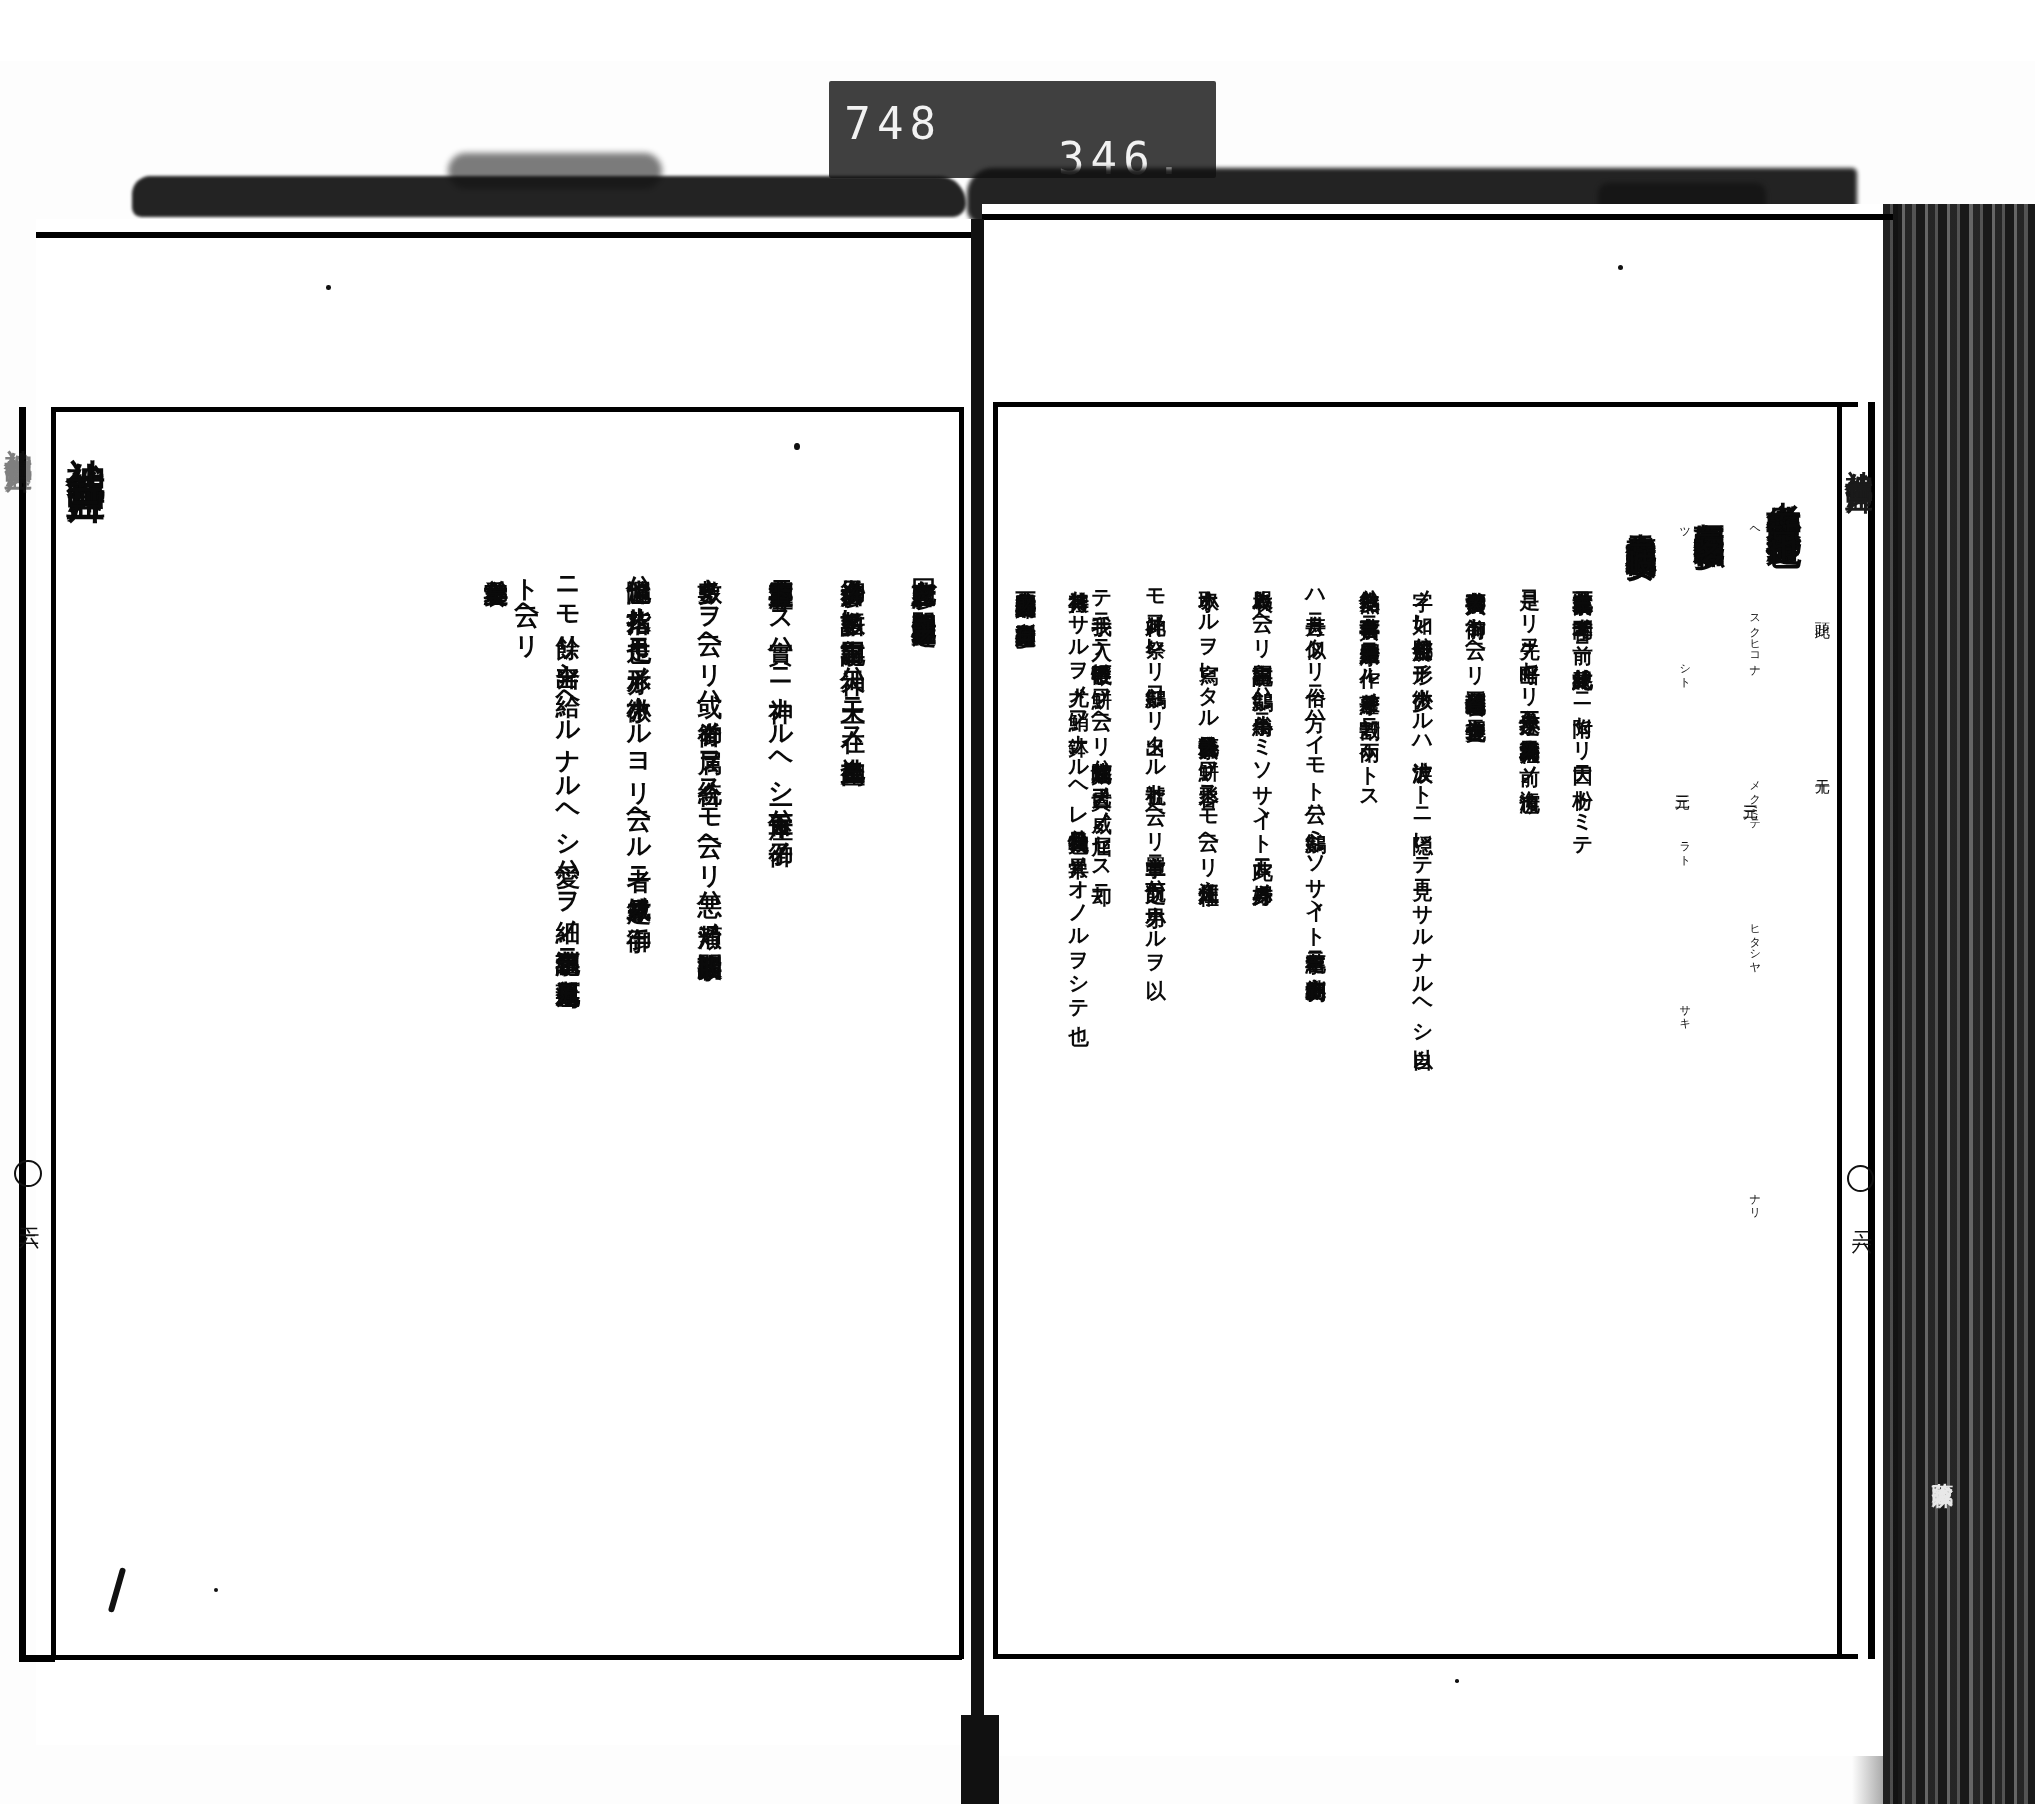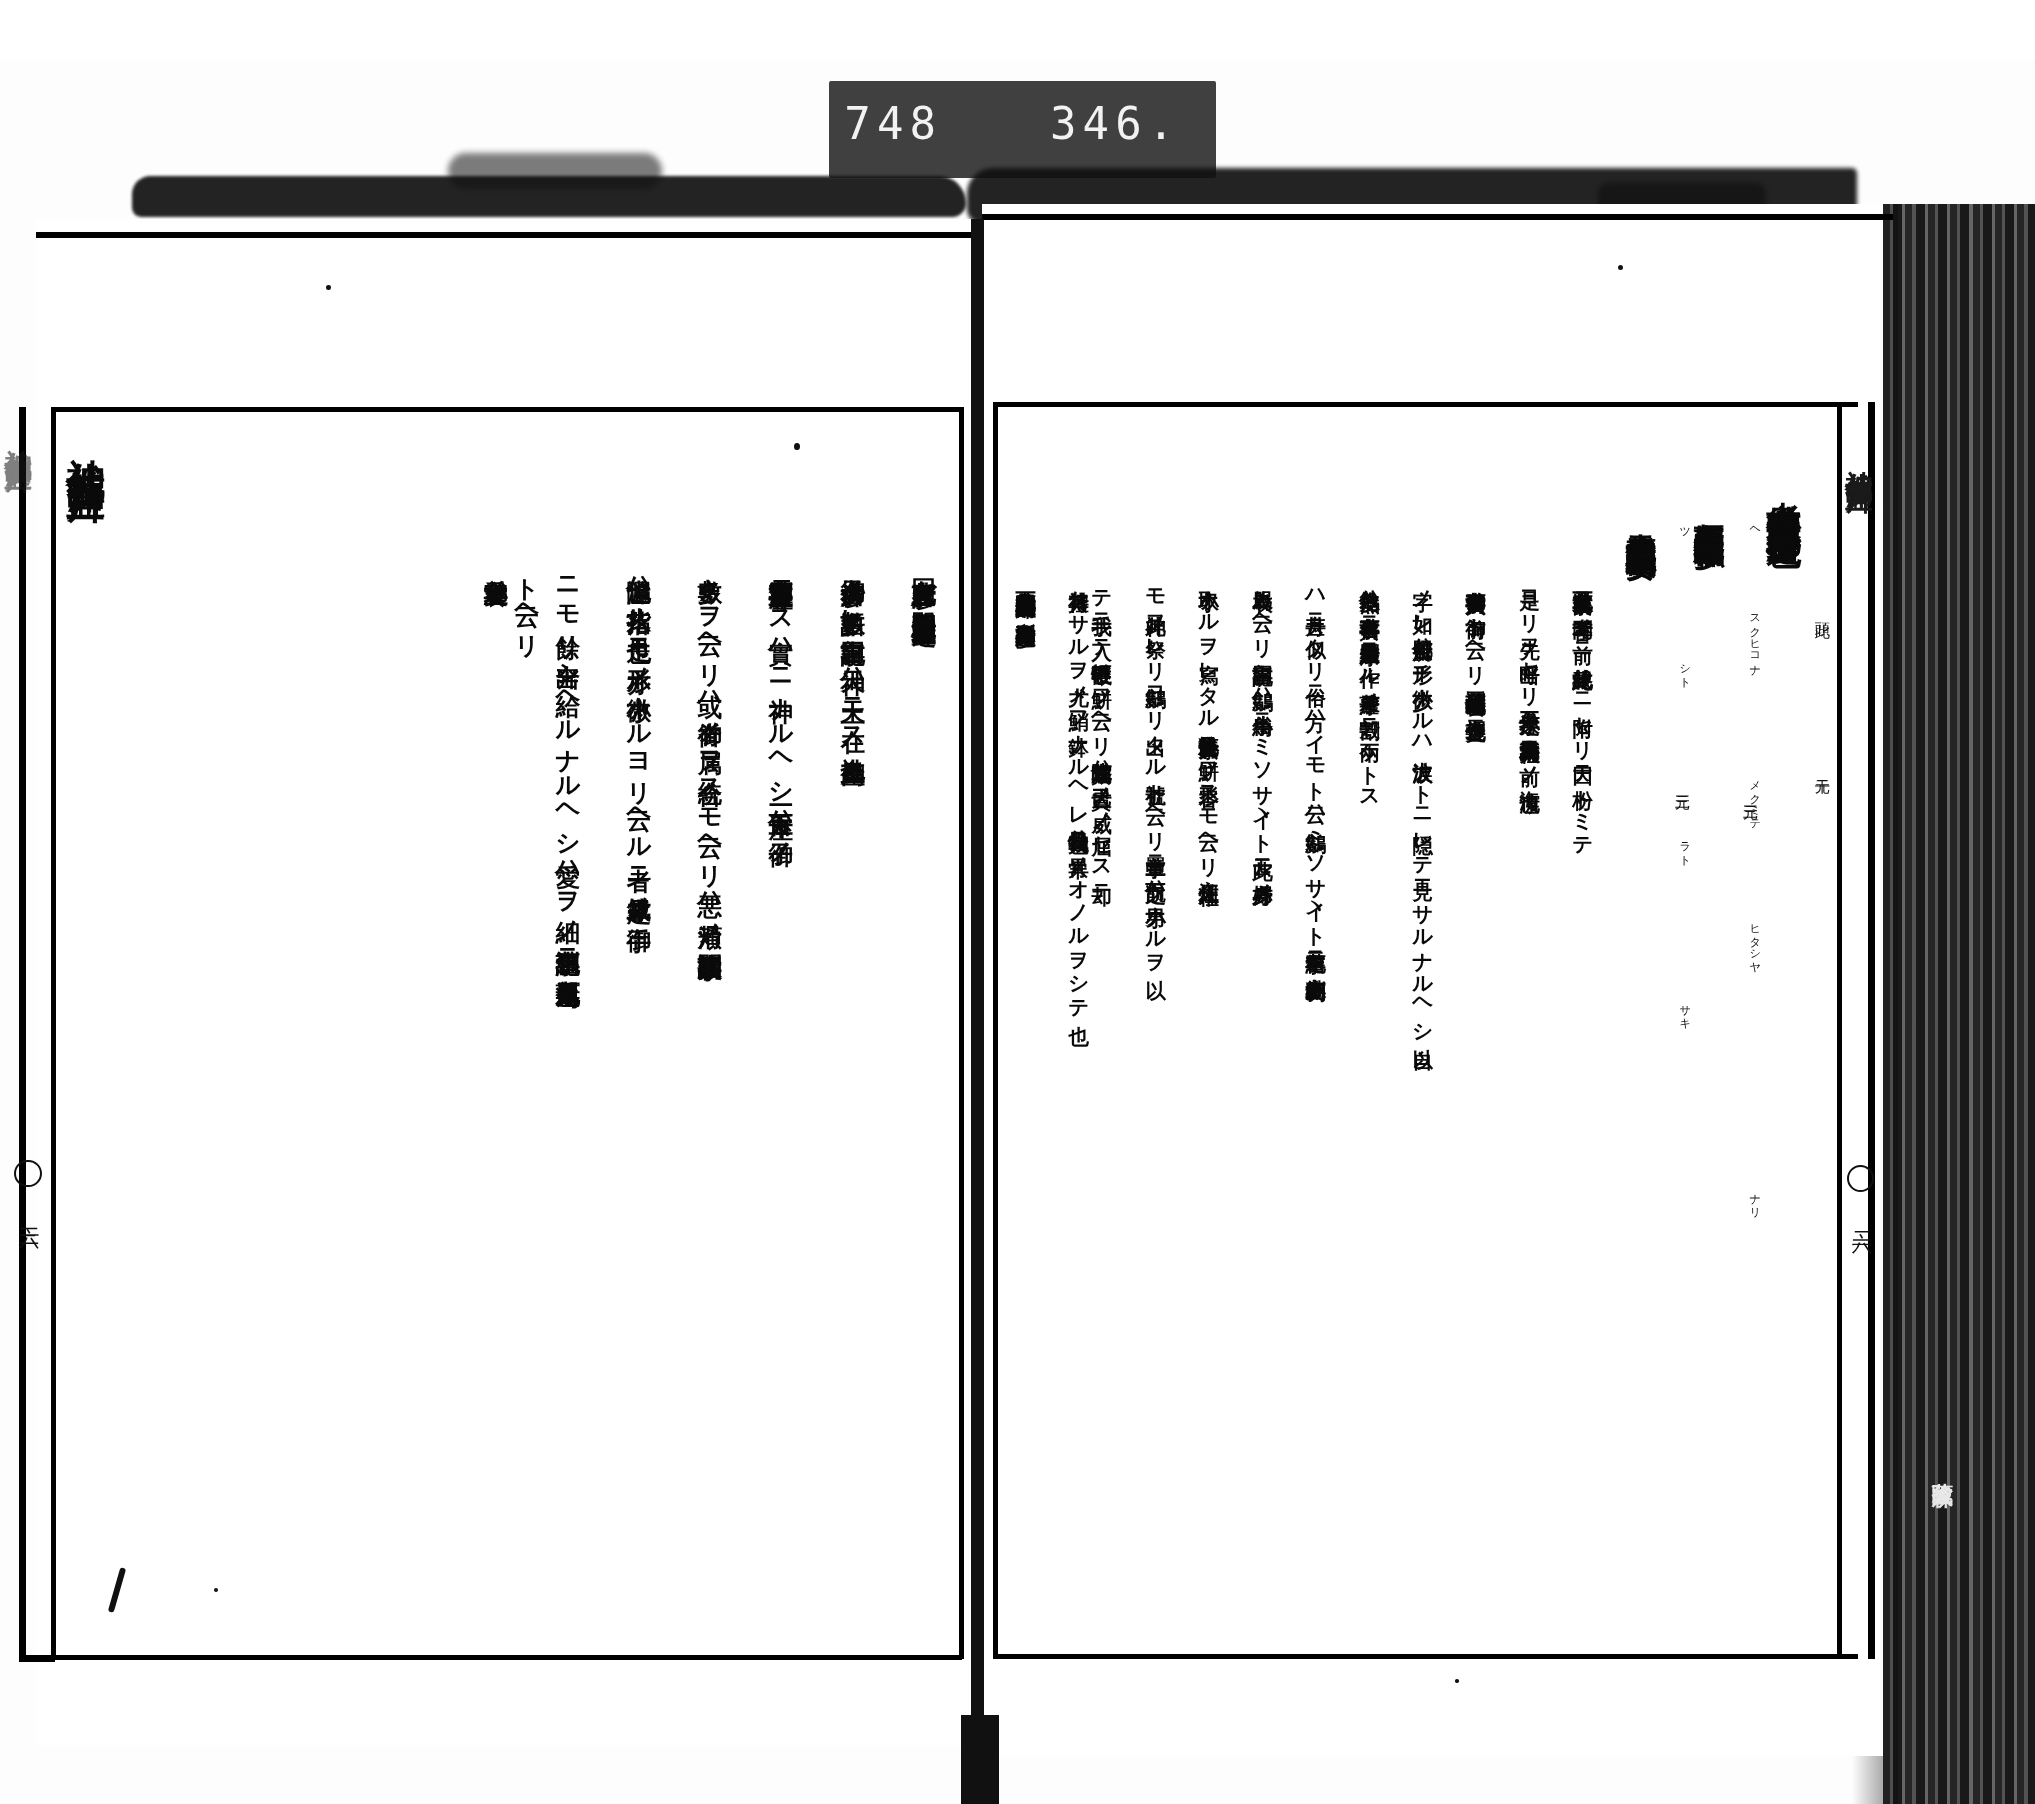--- a/index.html
+++ b/index.html
@@ -42,21 +42,21 @@
     position: absolute;
     top: 21.4px;
     color: #f2f2f2;
     font-family: "DejaVu Sans Mono", monospace;
     font-size: 44px;
     letter-spacing: 6.1px;
     line-height: 1;
     white-space: nowrap;
   }
   .counter-left  { left: 15.3px; }
-  .counter-right { left: 221px; }
+  .counter-right { left: 229px; margin-top: 35px; }
 
   
   .smudge {
     position: absolute;
     background: #111;
     opacity: .92;
   }
   .smudge-a { left: 132px;  top: 176px; width: 834px; height: 41px; border-radius: 20.4px 30.5px 15.3px 10.2px; filter: blur(1.5px); }
   .smudge-b { left: 967px; top: 168px; width: 890px; height: 56px; border-radius: 25.4px 5.1px 20.4px 15.3px; filter: blur(2px); }
   .smudge-c { left: 448px;  top: 153px; width: 214px;  height: 36px;  border-radius: 30.5px; filter: blur(3.1px); opacity:.55;}

